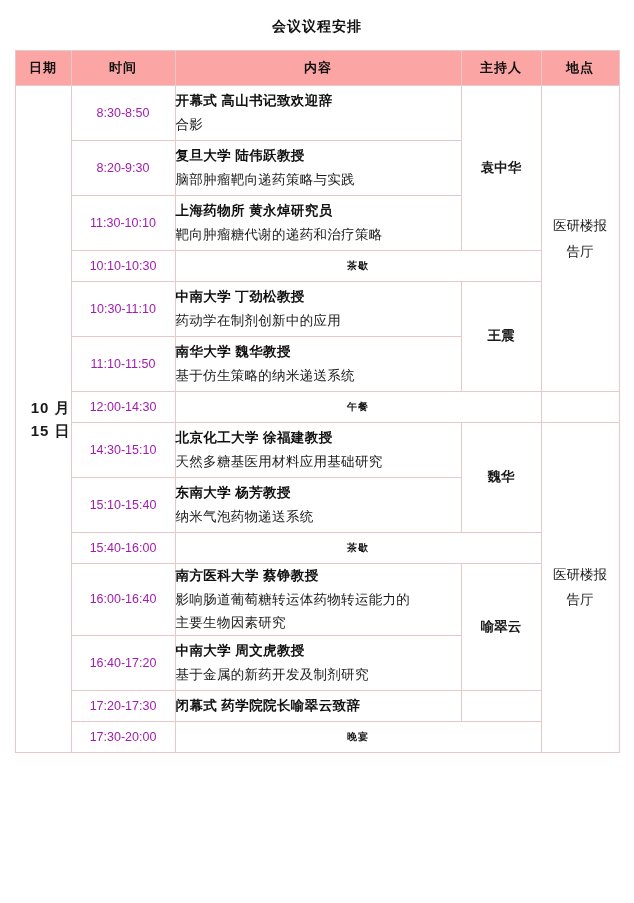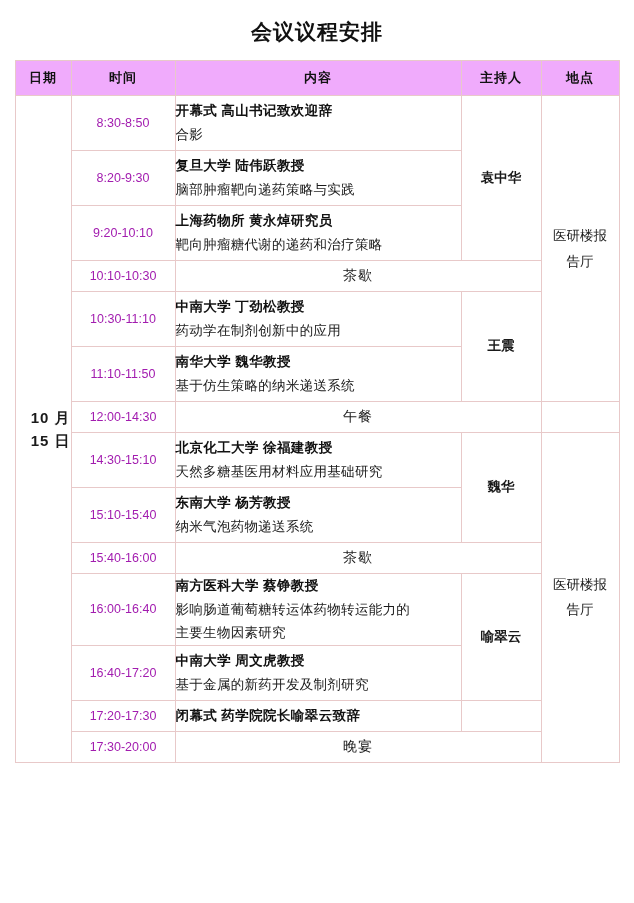--- a/index.html
+++ b/index.html
@@ -16,40 +16,40 @@
     overflow: hidden;
   }
   .page {
     width: 634px;
     height: 903px;
     box-sizing: border-box;
     padding: 0;
   }
   .doc-title {
     text-align: center;
-    font-size: 21px;
+    font-size: 14px;
     font-weight: bold;
     letter-spacing: 1px;
     padding-top: 18px;
     padding-bottom: 14px;
     color: #111;
   }
   table.agenda {
     border-collapse: collapse;
     width: 604px;
     margin: 0 auto;
     table-layout: fixed;
   }
   table.agenda td, table.agenda th {
     border: 1px solid #e8c9c9;
     vertical-align: middle;
     padding: 0;
   }
   thead th {
-    background: #f0abfc;
+    background: #fca5a5;
     font-size: 13px;
     font-weight: bold;
     height: 34px;
     text-align: center;
     color: #111;
     letter-spacing: 1px;
   }
   .col-date { width: 56px; }
   .col-time { width: 104px; }
   .col-content { width: 286px; }
@@ -88,23 +88,24 @@
     font-weight: bold;
     color: #111;
     letter-spacing: 0.4px;
   }
   td.content-cell .line2 {
     color: #1a1a1a;
     letter-spacing: 0.3px;
   }
   td.content-center {
     text-align: center;
-    font-size: 14px;
+    font-size: 10px;
     padding: 7px 0;
     letter-spacing: 1px;
+    font-weight: bold;
   }
   td.blank-cell { background: #ffffff; }
   .row-h-tall { height: 54px; }
   .row-h-single { height: 30px; }
 </style>
 </head>
 <body>
 
 <div class="page">
 
@@ -148,21 +149,21 @@
 
       <tr>
         <td class="time-cell row-h-tall">8:20-9:30</td>
         <td class="content-cell">
           <div class="line1">复旦大学  陆伟跃教授</div>
           <div class="line2">脑部肿瘤靶向递药策略与实践</div>
         </td>
       </tr>
 
       <tr>
-        <td class="time-cell row-h-tall">9:20-10:10</td>
+        <td class="time-cell row-h-tall">11:30-10:10</td>
         <td class="content-cell">
           <div class="line1">上海药物所  黄永焯研究员</div>
           <div class="line2">靶向肿瘤糖代谢的递药和治疗策略</div>
         </td>
       </tr>
 
       <tr>
         <td class="time-cell row-h-single">10:10-10:30</td>
         <td class="content-center" colspan="2">茶歇</td>
       </tr>

